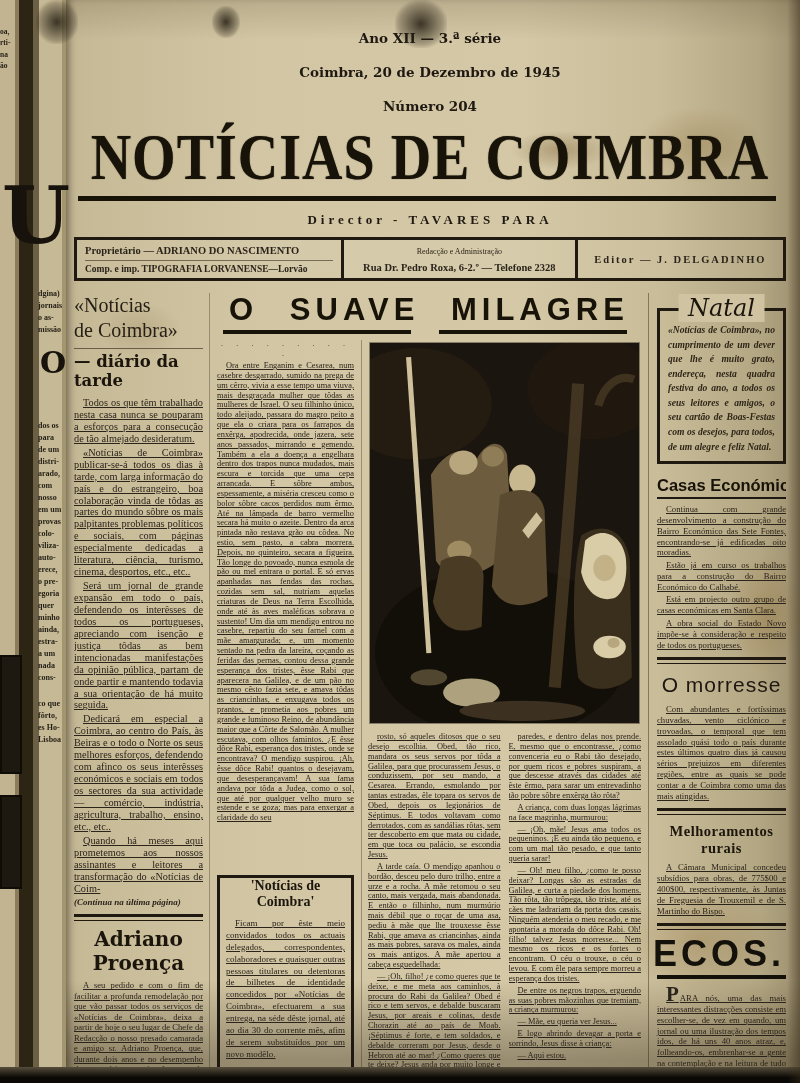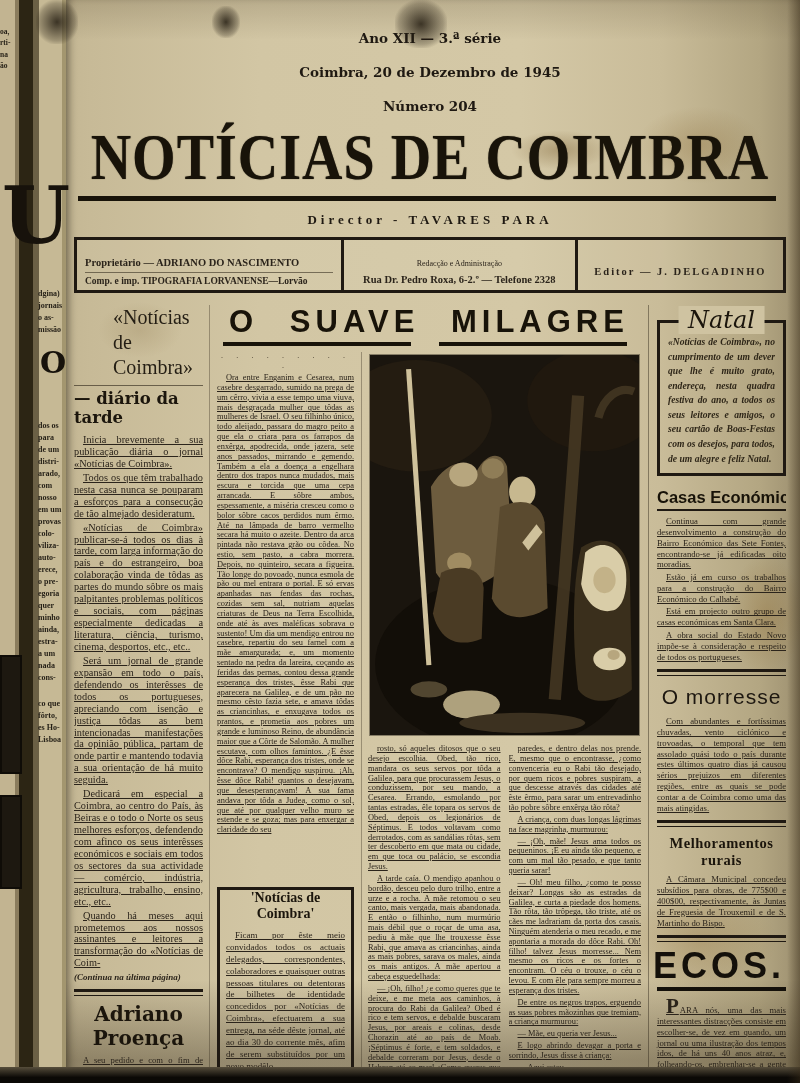--- a/index.html
+++ b/index.html
@@ -29,37 +29,37 @@
   .edition-row{display:flex;align-items:center;gap:9px;margin-top:30px;
     font:bold 13.5px "DejaVu Serif",serif;color:#1f1912;flex-direction:column;}
   .edition-rule{flex:1;height:4px;background:#1f1912;border-radius:2px;}
   .paper-title{margin-top:10px;text-align:center;font-family:"Liberation Serif",serif;
     font-weight:bold;font-size:56px;line-height:1;color:#181309;letter-spacing:1px;
     transform:scaleY(1.18);transform-origin:center top;text-shadow:0 0 1px rgba(24,19,9,.6);}
   .title-rule{height:5px;background:#181309;margin:16px 10px 0 4px;}
   .director-line{text-align:center;margin-top:11px;font:bold 13px "Liberation Serif",serif;
     letter-spacing:4px;color:#1f1912;}
   .infobox{display:flex;border:3px solid #1f1912;margin-top:9px;background:rgba(255,250,230,.06);}
-  .infobox .cell{padding:17px 8px 4px;display:flex;flex-direction:column;justify-content:center;}
+  .infobox .cell{padding:5px 8px 4px;display:flex;flex-direction:column;justify-content:center;}
   .cell.c-left{width:38%;}
   .cell.c-mid{width:33%;border-left:3px solid #1f1912;border-right:3px solid #1f1912;text-align:center;}
   .cell.c-right{width:29%;text-align:center;}
   .ib-line1{font:bold 10.5px "Liberation Serif",serif;}
   .ib-line2{font:bold 9.5px "Liberation Serif",serif;margin-top:4px;border-top:1px solid rgba(40,32,20,.55);padding-top:3px;}
   .c-mid .ib-line1{font:8px "Liberation Serif",serif;}
   .c-mid .ib-line2{font:bold 10.5px "Liberation Serif",serif;border-top:none;padding-top:2px;}
   .c-right .ib-line1{letter-spacing:2px;}
   .c-right .ib-line2{letter-spacing:.5px;}
   
   .bodycols{display:flex;gap:7px;margin-top:12px;height:846px;overflow:hidden;}
   .just{text-align:justify;}
   p{margin:0 0 2px 0;text-indent:9px;text-decoration:underline;}
   
   .col1{width:129px;flex:none;border-right:1px solid rgba(45,36,22,.35);padding-right:6px;}
-  .c1-head{font:20px/1.25 "Liberation Serif",serif;color:#241e14;margin-left:39px;}
+  .c1-head{font:20px/1.25 "Liberation Serif",serif;color:#241e14;}
   .c1-rule{height:1px;background:rgba(40,32,20,.6);margin:5px 0 3px;}
   .c1-sub{font:bold 16.5px "DejaVu Serif",serif;color:#1b150c;margin-bottom:7px;}
   .c1-text{font-size:10.3px;line-height:1.16;}
   .continua{font:bold italic 9px "Liberation Serif",serif;margin-top:3px;}
   .dbl-rule{border-top:3px solid #1f1912;border-bottom:1px solid #1f1912;height:3px;margin:7px 0 6px;}
   .proenca-title{font:bold 20px "DejaVu Serif",serif;text-align:center;margin:1px 0 5px;color:#1b150c;}
   .c1-text2{font-size:8.6px;line-height:1.22;}
   
   .mid{width:424px;flex:none;display:flex;flex-direction:column;}
   .headline{font:bold 31px "Liberation Sans",sans-serif;letter-spacing:5px;word-spacing:18px;
@@ -179,21 +179,20 @@
     <div class="bodycols">
 
       <div class="col1">
         <div class="c1-head">
           <div>«Notícias</div>
           <div>de Coimbra»</div>
         </div>
         <div class="c1-rule"></div>
         <div class="c1-sub">— diário da tarde</div>
         <div class="c1-text just">
-          <p>Inicia brevemente a sua publicação diária o jornal «Notícias de Coimbra».</p>
           <p>Todos os que têm trabalhado nesta casa nunca se pouparam a esforços para a consecução de tão almejado desideratum.</p>
           <p>«Notícias de Coimbra» publicar-se-á todos os dias à tarde, com larga informação do país e do estrangeiro, boa colaboração vinda de tôdas as partes do mundo sôbre os mais palpitantes problemas políticos e sociais, com páginas especialmente dedicadas a literatura, ciência, turismo, cinema, desportos, etc., etc..</p>
           <p>Será um jornal de grande expansão em todo o país, defendendo os interêsses de todos os portugueses, apreciando com isenção e justiça tôdas as bem intencionadas manifestações da opinião pública, partam de onde partir e mantendo todavia a sua orientação de há muito seguida.</p>
           <p>Dedicará em especial a Coimbra, ao centro do País, às Beiras e o todo o Norte os seus melhores esforços, defendendo com afinco os seus interêsses económicos e sociais em todos os sectores da sua actividade — comércio, indústria, agricultura, trabalho, ensino, etc., etc..</p>
           <p>Quando há meses aqui prometemos aos nossos assinantes e leitores a transformação do «Notícias de Coim-</p>
         </div>
         <div class="continua">(Continua na última página)</div>
         <div class="dbl-rule"></div>
         <div class="proenca-title">Adriano Proença</div>
         <div class="c1-text2 just">

